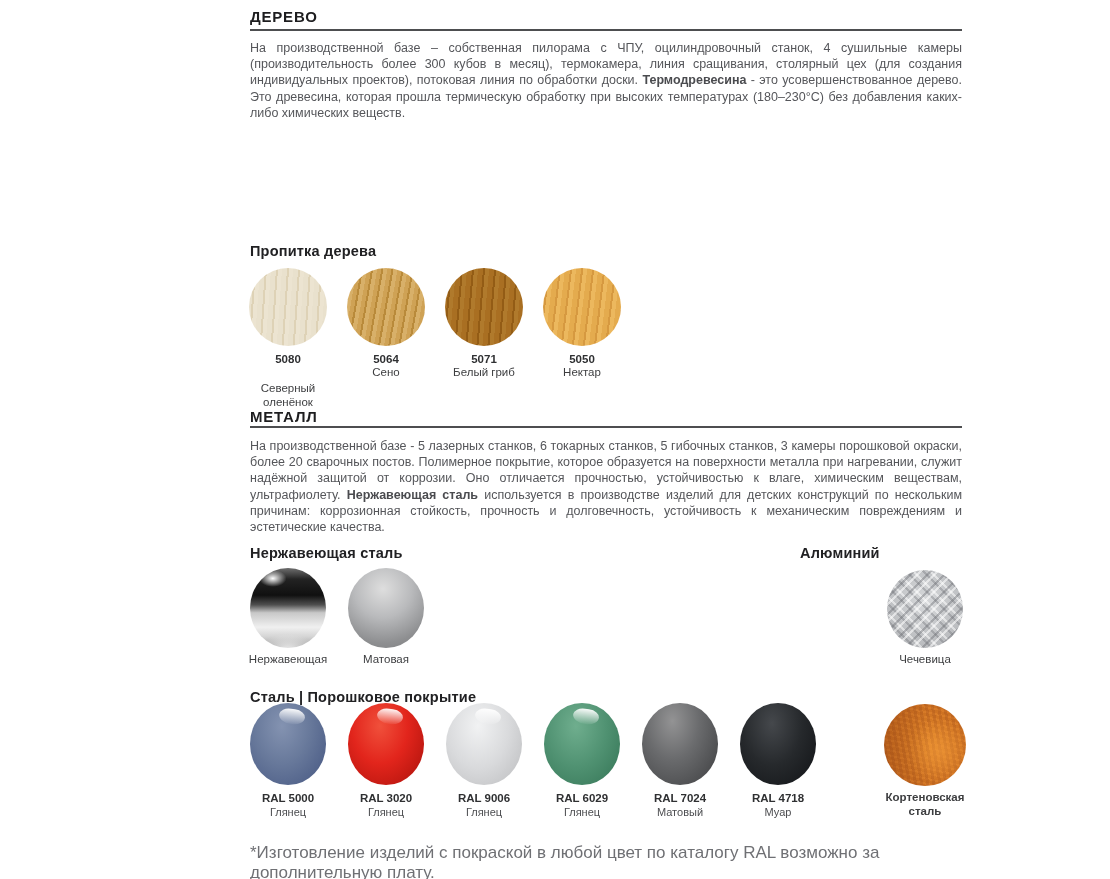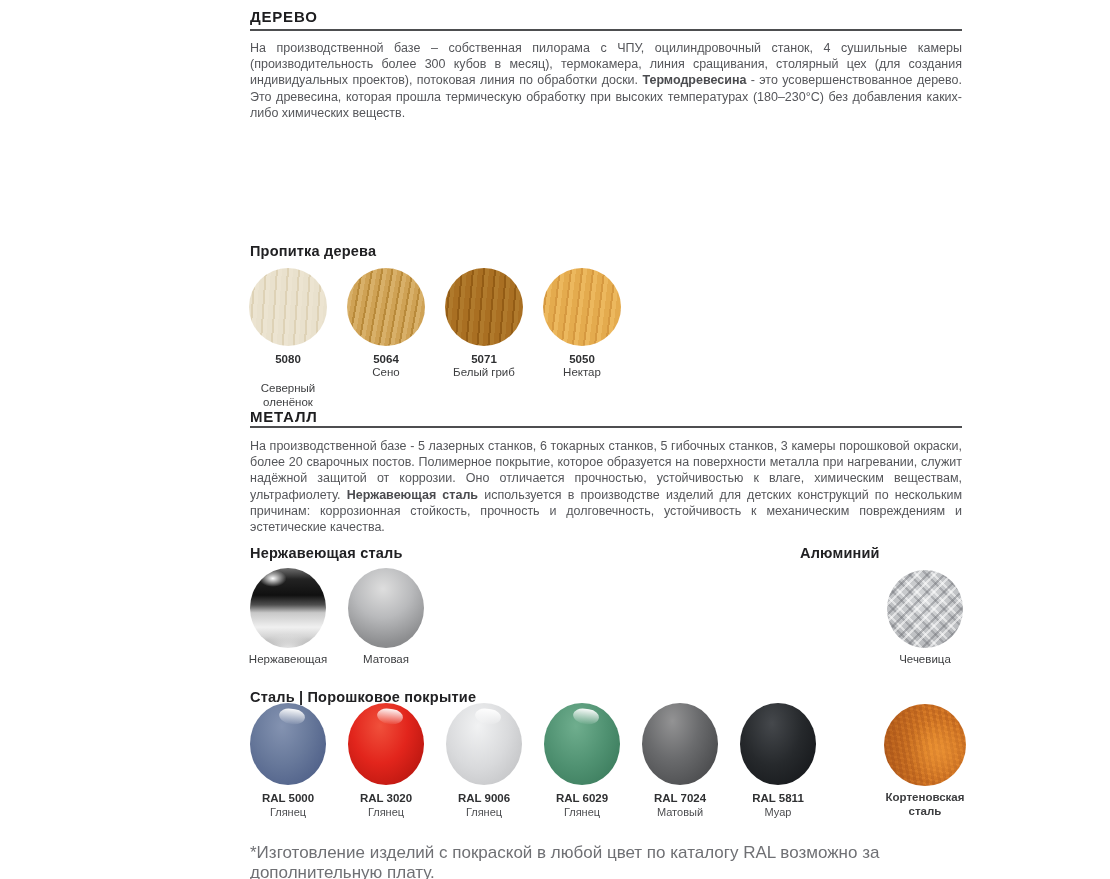--- a/index.html
+++ b/index.html
@@ -165,21 +165,21 @@
       <div class="code">RAL 6029</div>
       <div class="finish">Глянец</div>
     </div>
     <div class="cell">
       <div class="ball b-7024"></div>
       <div class="code">RAL 7024</div>
       <div class="finish">Матовый</div>
     </div>
     <div class="cell">
       <div class="ball b-9011"></div>
-      <div class="code">RAL 5811</div>
+      <div class="code">RAL 4718</div>
       <div class="finish">Муар</div>
     </div>
   </div>
 
   <div class="row" style="left:876px;top:704px;">
     <div class="cell">
       <div class="m-corten"></div>
       <div class="label wrap" style="width:90px;font-weight:bold;">Кортеновская сталь</div>
     </div>
   </div>

